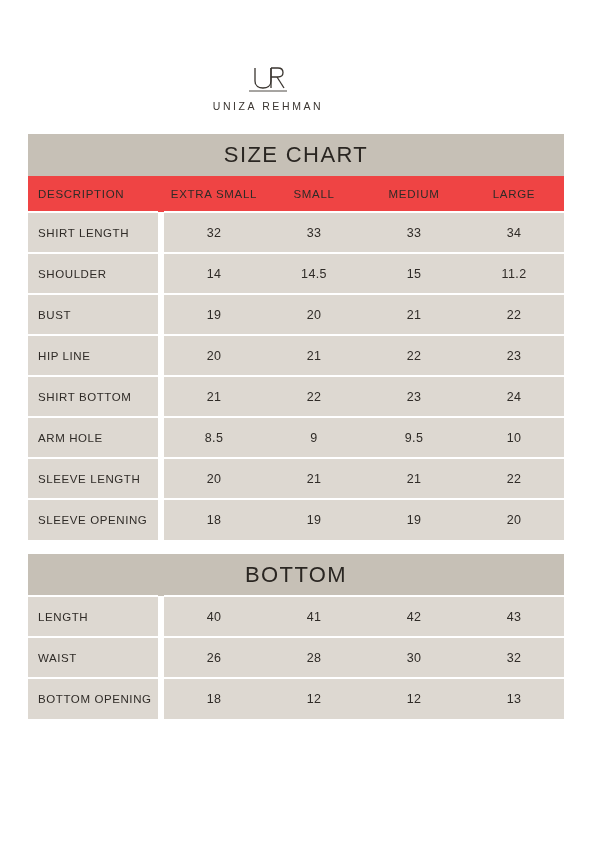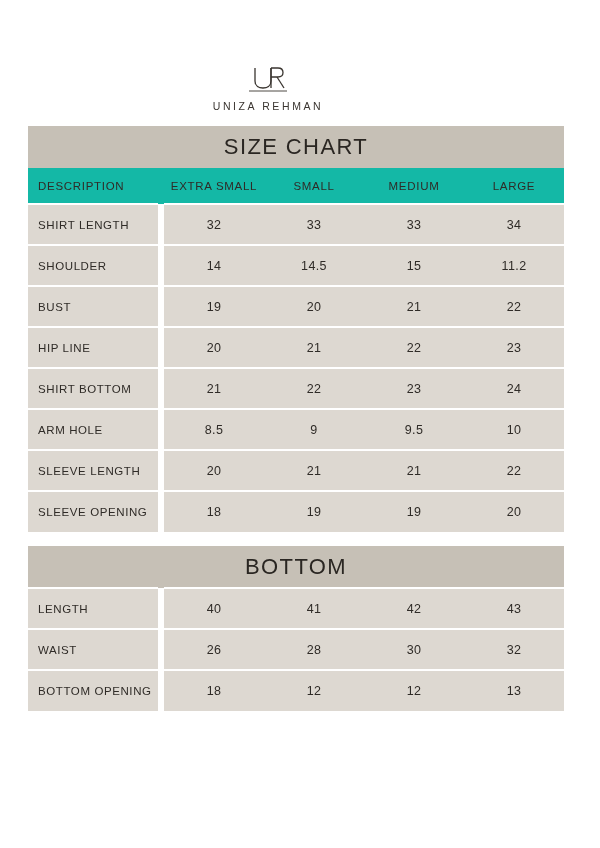--- a/index.html
+++ b/index.html
@@ -36,21 +36,21 @@
   }
   .brand-name {
     font-size: 10.5px;
     letter-spacing: 2.6px;
     color: #3a3530;
     font-weight: 400;
   }
 
   
   .chart {
-    margin-top: 14px;
+    margin-top: 22px;
     width: 100%;
     border-collapse: collapse;
     table-layout: fixed;
     padding-left: 39px;
   }
   .chart td, .chart th {
     padding: 0;
     border: none;
   }
 
@@ -59,21 +59,21 @@
     text-align: center;
     font-size: 22px;
     letter-spacing: 1.4px;
     font-weight: 400;
     color: #2a2622;
     height: 42px;
     vertical-align: middle;
   }
 
   .head-row td {
-    background: #14b8a6;
+    background: #ef4444;
     height: 36px;
     vertical-align: middle;
     font-size: 11.5px;
     letter-spacing: 0.7px;
     color: #2f2b27;
   }
   .head-row td.desc {
     padding-left: 10px;
     text-align: left;
   }

